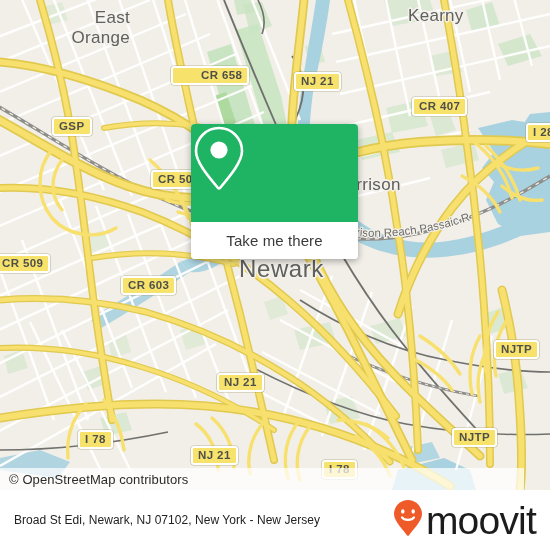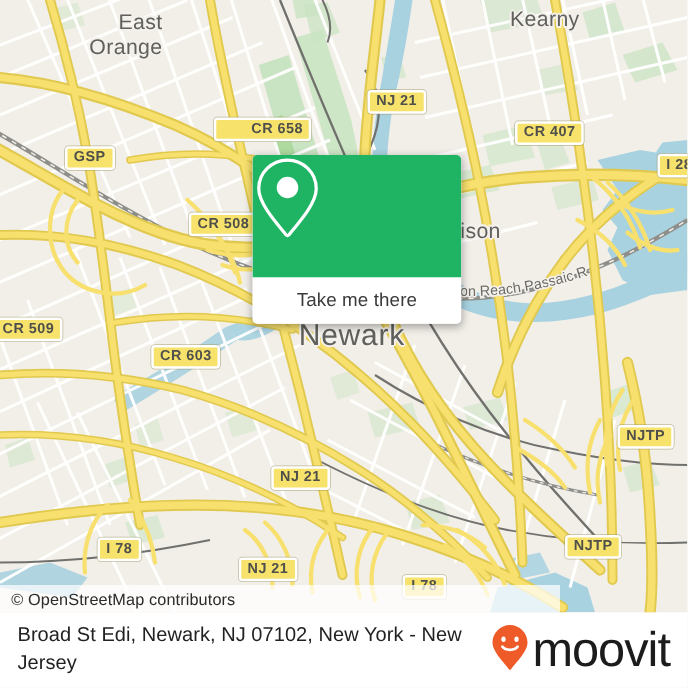--- a/index.html
+++ b/index.html
@@ -59,37 +59,36 @@
     fill: #6b6b66;
     paint-order: stroke;
     stroke: #f4f1ec;
     stroke-width: 2.6px;
     stroke-linejoin: round;
   }
 
   
   .attribution {
     position: absolute; left: 0; top: 468px;
-    width: 448px; height: 22px;
+    width: 524px; height: 22px;
     background: rgba(255,255,255,.72);
     display: flex; align-items: center;
   }
   .attribution span {
     font-size: 13px; color: #2b2b2b; padding-left: 9px; letter-spacing: .1px;
   }
 
   
   .card {
     position: absolute; left: 191px; top: 124px;
     width: 167px; height: 135px;
     border-radius: 4px;
     box-shadow: 0 2px 7px rgba(0,0,0,.33);
     overflow: hidden;
     background: #ffffff;
-    margin-left: 11px;
   }
   .card-hero {
     height: 98px; width: 100%;
     background: #1eb464;
     display: flex; align-items: center; justify-content: center;
   }
   .card-footer {
     height: 37px; width: 100%;
     background: #ffffff;
     display: flex; align-items: center; justify-content: center;
@@ -100,21 +99,21 @@
 
   
   .footer {
     position: absolute; left: 0; top: 490px;
     width: 550px; height: 60px;
     background: #ffffff;
     display: flex; align-items: center; justify-content: space-between;
     padding: 0 14px 0 14px;
   }
   .footer-title {
-    font-size: 16px; color: #222222;
+    font-size: 12px; color: #222222;
     line-height: 22px; max-width: 370px;
     letter-spacing: .05px;
   }
   .brand { display: flex; align-items: center; gap: 3px; flex: none; }
   .brand-word { font-size: 39px; color: #1c1c1c; letter-spacing: -.8px; line-height: 31px; }
 </style>
 </head>
 <body>
 
 <div id="app">
@@ -321,21 +320,21 @@
       <g class="river-label">
         <text><textPath href="#riverPath" startOffset="2%" id="river-text-path">Harrison Reach Passaic R</textPath></text>
       </g>
     </svg>
 
     <div class="lbl lbl-place" style="left:58px; top:8px; width:72px; line-height:20px;">East<br>Orange</div>
     <div class="lbl lbl-place" style="left:408px; top:6px;">Kearny</div>
     <div class="lbl lbl-place" style="left:334px; top:175px;">Harrison</div>
     <div class="lbl lbl-city" style="left:239px; top:255px;">Newark</div>
 
-    <div class="shield" style="left:171px; top:94px;padding-left:28px;">CR 658</div>
+    <div class="shield" style="left:171px; top:66px;padding-left:28px;">CR 658</div>
     <div class="shield" style="left:294px; top:72px;">NJ 21</div>
     <div class="shield" style="left:412px; top:97px;">CR 407</div>
     <div class="shield" style="left:526px; top:123px;">I 280</div>
     <div class="shield" style="left:52px;  top:117px;">GSP</div>
     <div class="shield" style="left:151px; top:170px;">CR 508</div>
     <div class="shield" style="left:-5px;  top:254px;">CR 509</div>
     <div class="shield" style="left:121px; top:276px;">CR 603</div>
     <div class="shield" style="left:494px; top:340px;">NJTP</div>
     <div class="shield" style="left:217px; top:373px;">NJ 21</div>
     <div class="shield" style="left:452px; top:428px;">NJTP</div>

